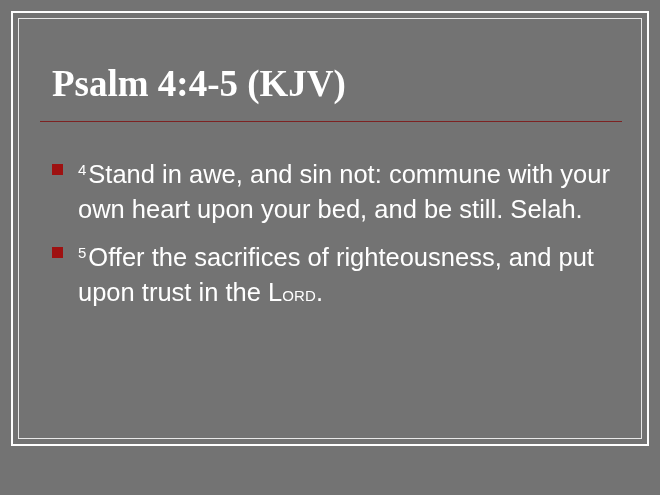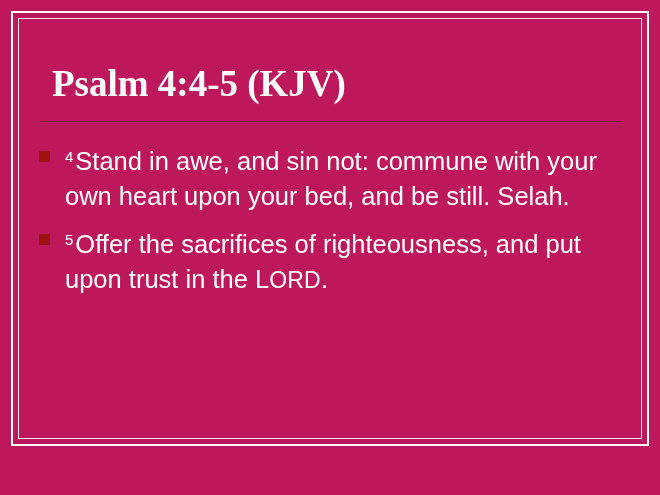--- a/index.html
+++ b/index.html
@@ -11,21 +11,21 @@
     width: 660px;
     height: 495px;
     overflow: hidden;
     font-family: "Liberation Sans", sans-serif;
   }
 
   .slide {
     position: relative;
     width: 660px;
     height: 495px;
-    background: #be185d;
+    background: #737373;
     text-decoration: underline;
   }
 
   
   .frame-outer {
     position: absolute;
     left: 11px;
     top: 11px;
     width: 638px;
     height: 435px;
@@ -68,21 +68,21 @@
     height: 1px;
     background: #7d2222;
   }
 
   .body-list {
     position: absolute;
     left: 34px;
     top: 136px;
     width: 590px;
     list-style: none;
-    margin: 3px;
+    margin: 16px;
     padding: 0;
   }
 
   .bullet-item {
     position: relative;
     padding-left: 28px;
     margin-bottom: 8px;
     font-family: "Liberation Sans", sans-serif;
     font-size: 25.5px;
     line-height: 35px;
@@ -101,21 +101,21 @@
   .verse-num {
     font-size: 15px;
     vertical-align: 8px;
     padding-right: 2px;
   }
 
   .smallcaps-lead {
     font-size: 25.5px;
   }
   .smallcaps-rest {
-    font-size: 23px;
+    font-size: 15px;
     letter-spacing: 0.2px;
   }
 </style>
 </head>
 <body>
 
 <div class="slide">
 
   <div class="frame-outer"></div>
   <div class="frame-inner"></div>

